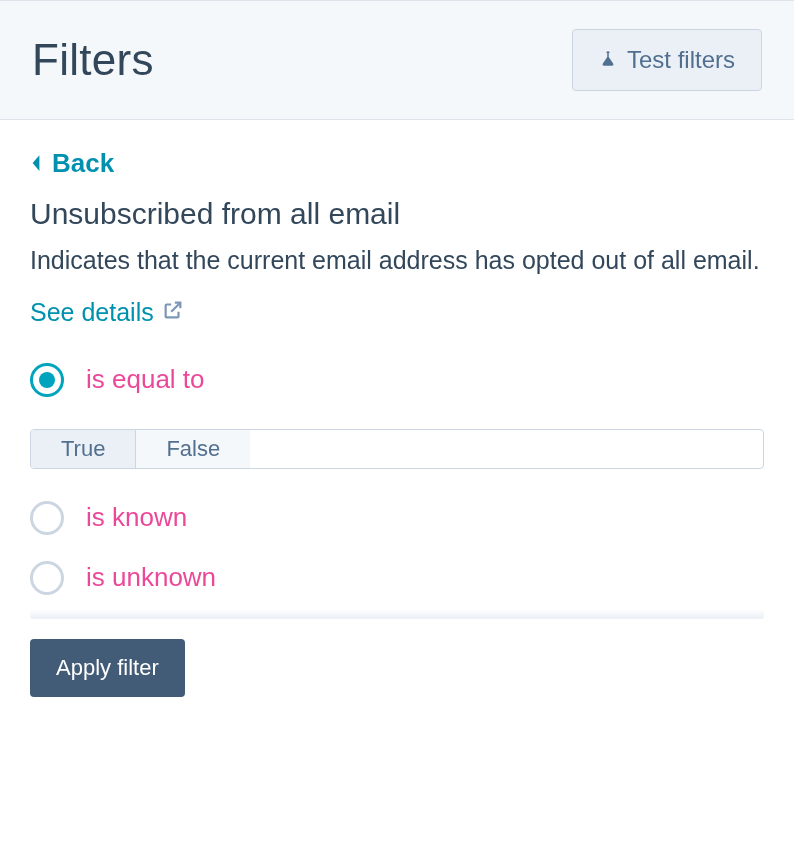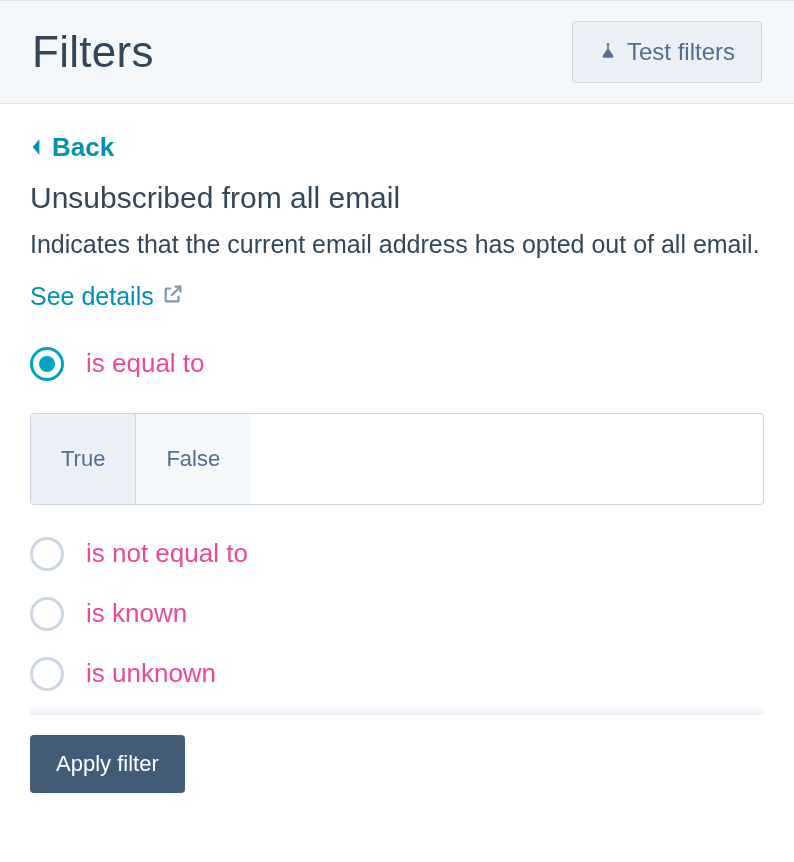--- a/index.html
+++ b/index.html
@@ -6,21 +6,21 @@
   body {
     font-family: -apple-system, BlinkMacSystemFont, "Segoe UI", Helvetica, Arial, sans-serif;
     background: #fff;
     width: 794px;
     color: #33475b;
   }
   .header-bar {
     display: flex;
     align-items: center;
     justify-content: space-between;
-    padding: 20px 32px;
+    padding: 28px 32px;
     background: #f5f8fa;
     border-top: 1px solid #dfe3eb;
     border-bottom: 1px solid #dfe3eb;
   }
   .header-title {
     font-size: 44px;
     font-weight: 400;
     color: #33475b;
     letter-spacing: 0.3px;
   }
@@ -106,21 +106,21 @@
     color: #ec4899;
   }
   .bool-toggle {
     display: inline-flex;
     margin: 6px 0 6px 0;
     border: 1px solid #cbd6e2;
     border-radius: 4px;
     overflow: hidden;
   }
   .bool-option {
-    padding: 32px 30px;
+    padding: 6px 30px;
     font-size: 22px;
     color: #516f90;
     cursor: pointer;
     background: #f5f8fa;
   }
   .bool-option.active { background: #eaf0f6; }
   .bool-option + .bool-option { border-left: 1px solid #cbd6e2; }
   .fade-bar {
     height: 10px;
     margin-top: 14px;
@@ -185,24 +185,20 @@
         <span class="radio-inner"></span>
       </span>
       <span class="radio-label">is equal to</span>
     </div>
 
     <div class="bool-toggle">
       <div class="bool-option active">True</div>
       <div class="bool-option">False</div>
     </div>
 
-    <div class="radio-row">
-      <span class="radio-outer"></span>
-      <span class="radio-label">is not equal to</span>
-    </div>
 
     <div class="radio-row">
       <span class="radio-outer"></span>
       <span class="radio-label">is known</span>
     </div>
 
     <div class="radio-row">
       <span class="radio-outer"></span>
       <span class="radio-label">is unknown</span>
     </div>

